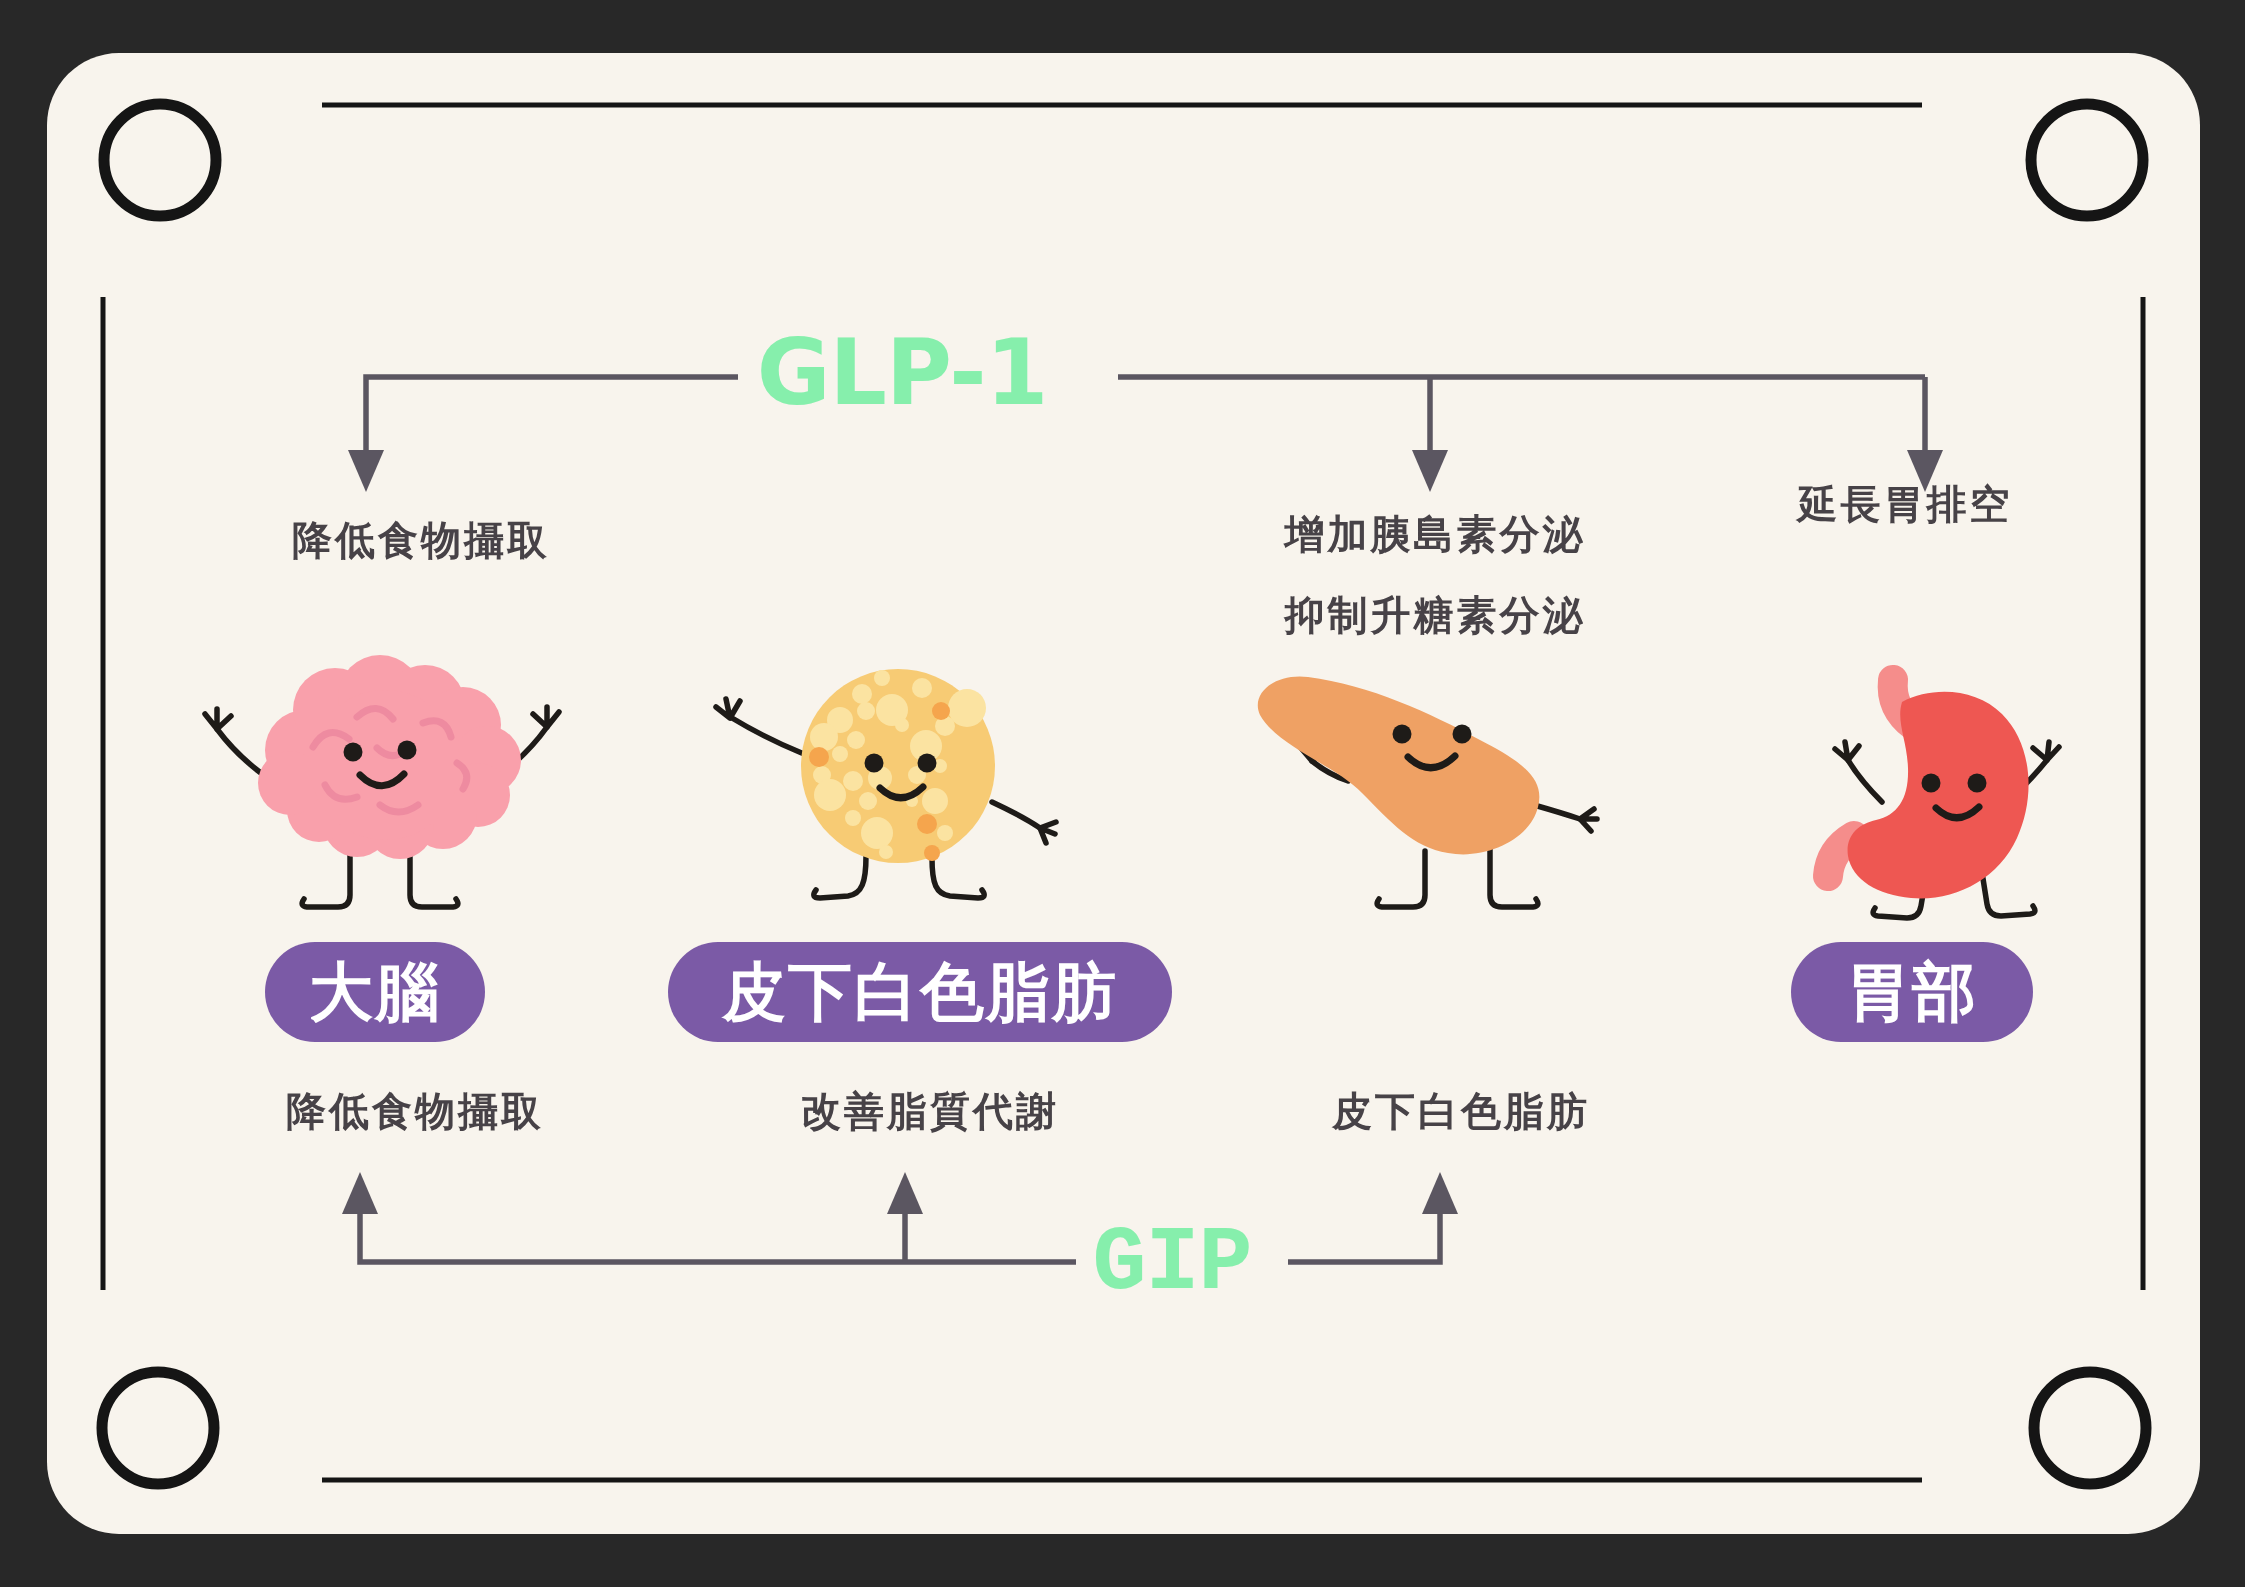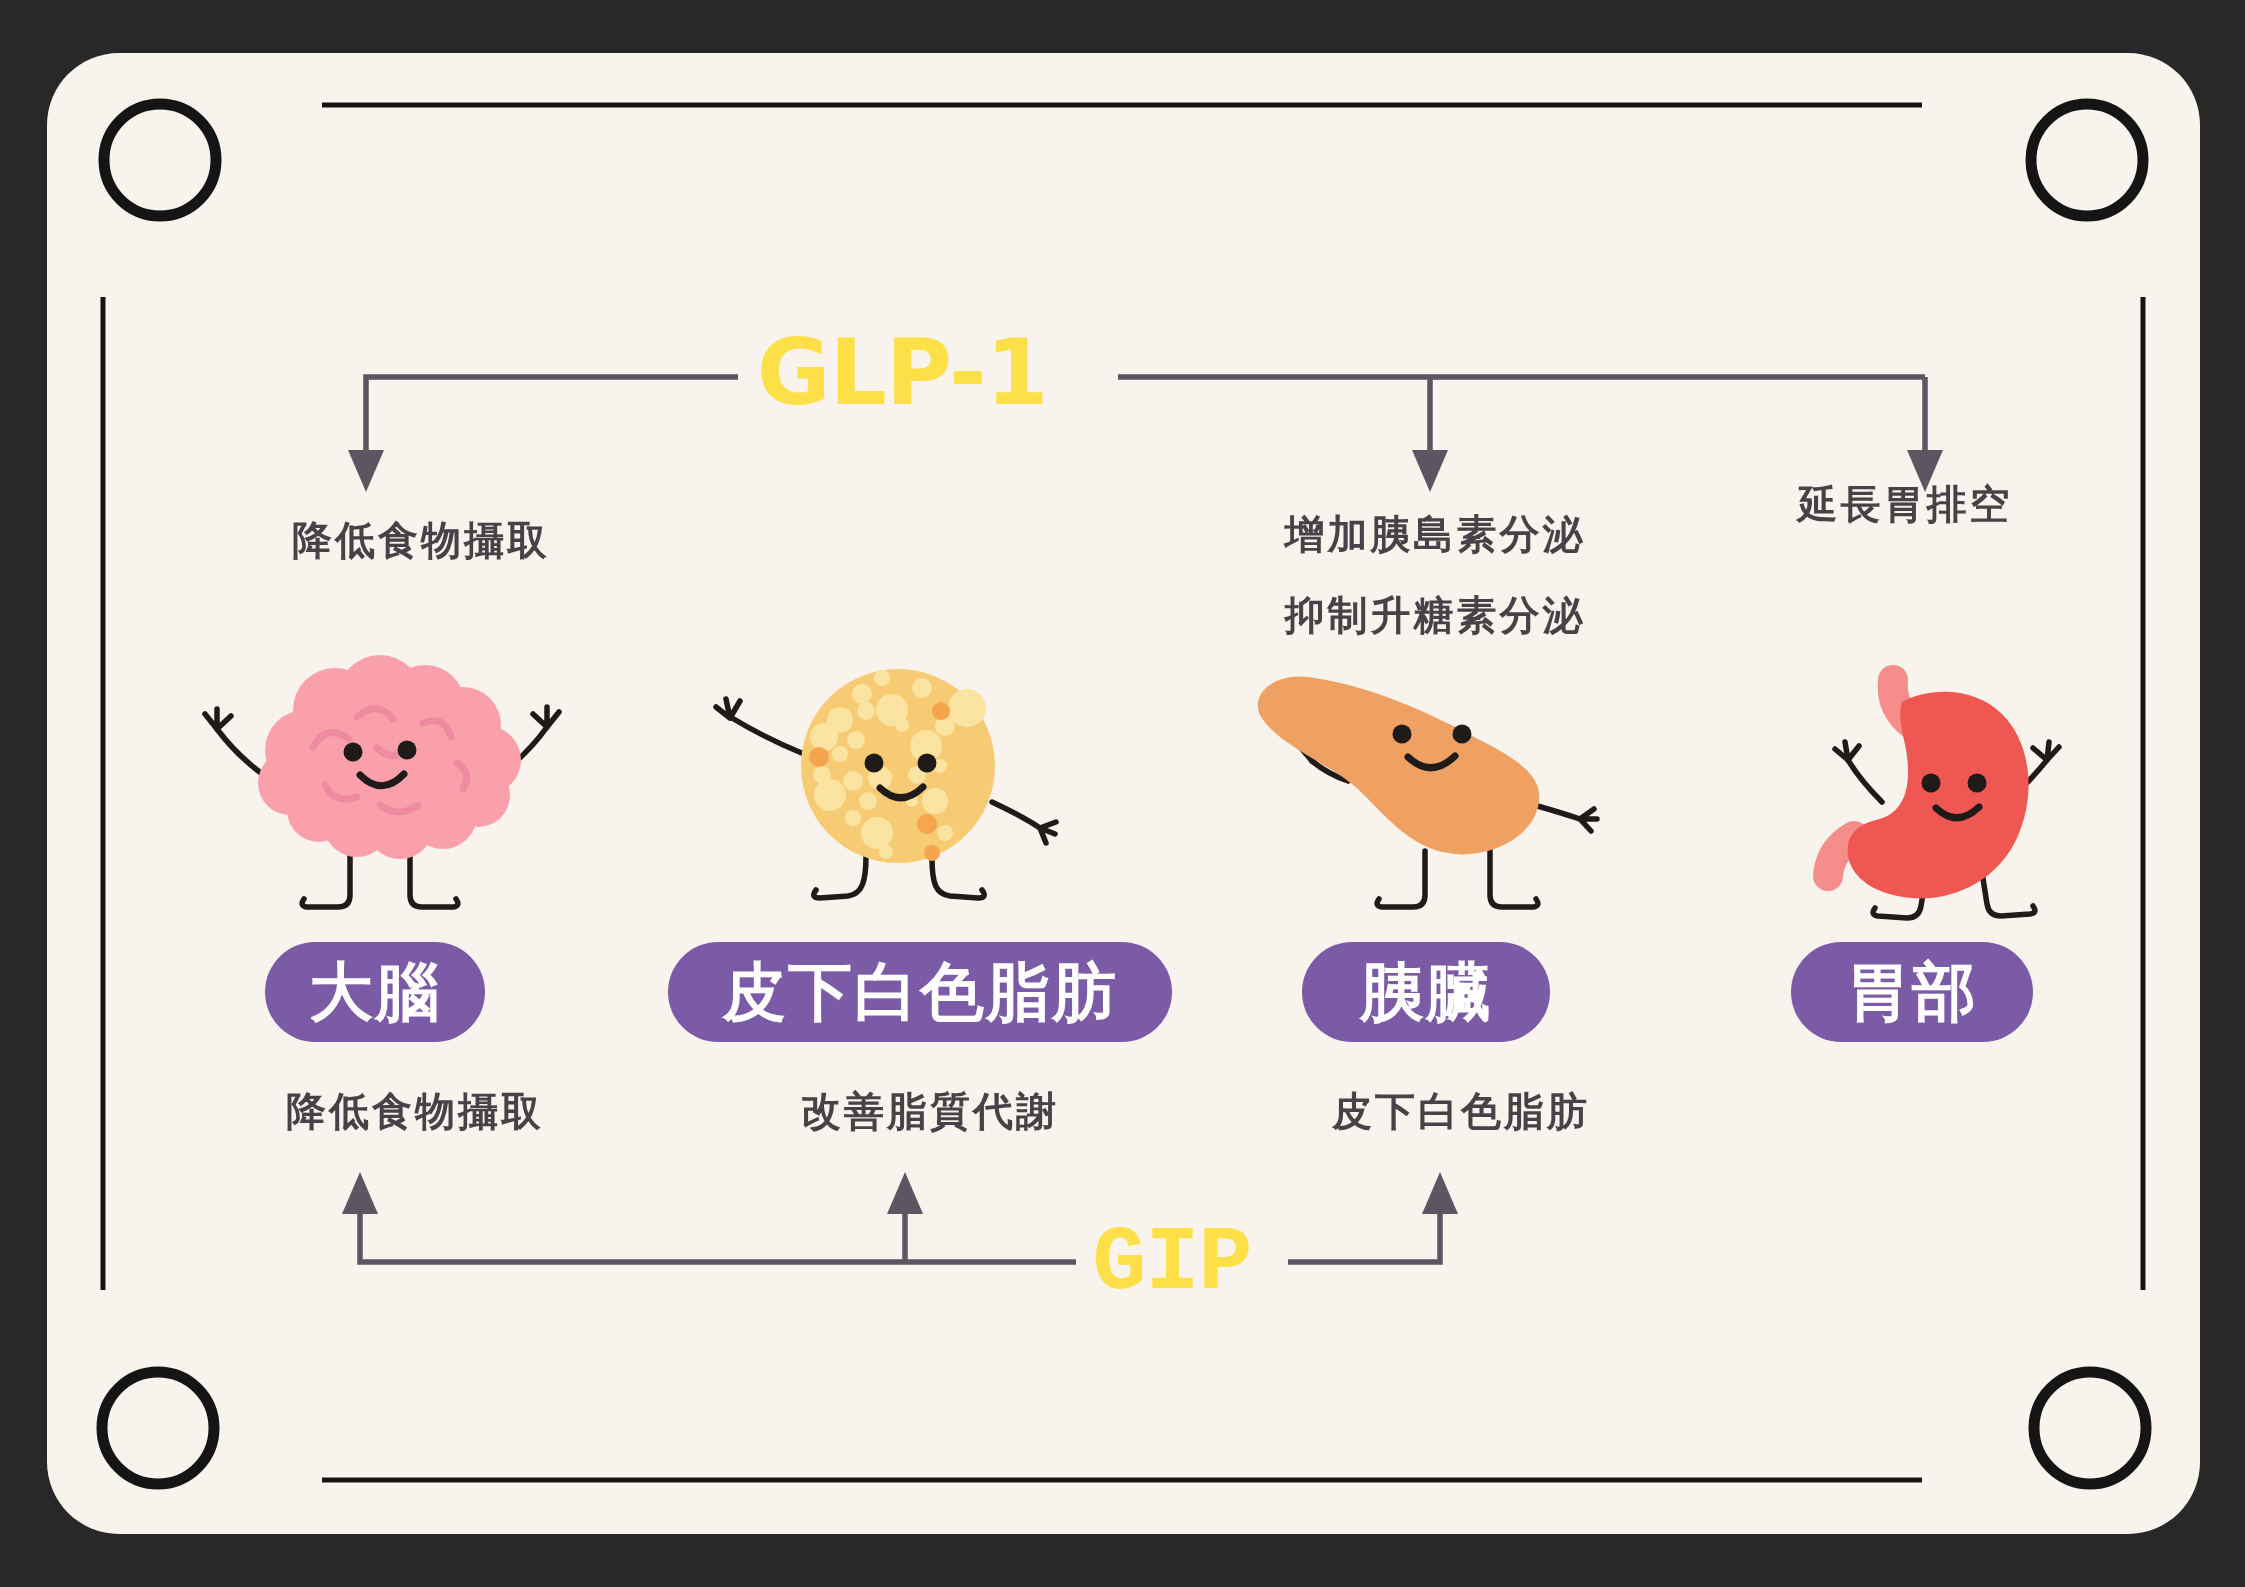--- a/index.html
+++ b/index.html
@@ -38,21 +38,21 @@
   }
   .big-title {
     position: absolute;
     width: 400px;
     height: 105px;
     line-height: 105px;
     text-align: center;
     font-size: 90px;
     font-weight: bold;
     letter-spacing: -1px;
-    color: #fde047;
+    color: #86efac;
   }
   .cn-label {
     position: absolute;
     width: 600px;
     text-align: center;
     font-size: 40px;
     font-weight: 700;
     letter-spacing: 3px;
     color: #474247;
     line-height: 62px;
@@ -251,16 +251,15 @@
     <path d="M 112 62 C 142 46 186 48 212 74 C 242 104 246 156 227 198 C 208 240 163 262 121 258 C 88 255 62 240 58 216 C 55 196 68 184 86 180 C 108 175 119 158 118 128 C 117 100 106 82 112 62 Z" fill="#EE5752"></path>
     <g>
       <circle cx="141" cy="143" r="9.5" fill="#1E1B18"></circle>
       <circle cx="187" cy="143" r="9.5" fill="#1E1B18"></circle>
       <path d="M 146 168 Q 167 188 189 167" stroke="#1E1B18" stroke-width="7" fill="none" stroke-linecap="round"></path>
     </g>
   </svg>
 
   <div class="pill" style="left:668px; width:504px;">皮下白色脂肪</div>
   <div class="pill" style="left:265px; width:220px;">大腦</div>
-  <div class="pill" style="left:1302px; width:248px;">胰臟</div>
   <div class="pill" style="left:1791px; width:242px;">胃部</div>
 
 </div>
 
 </body></html>

